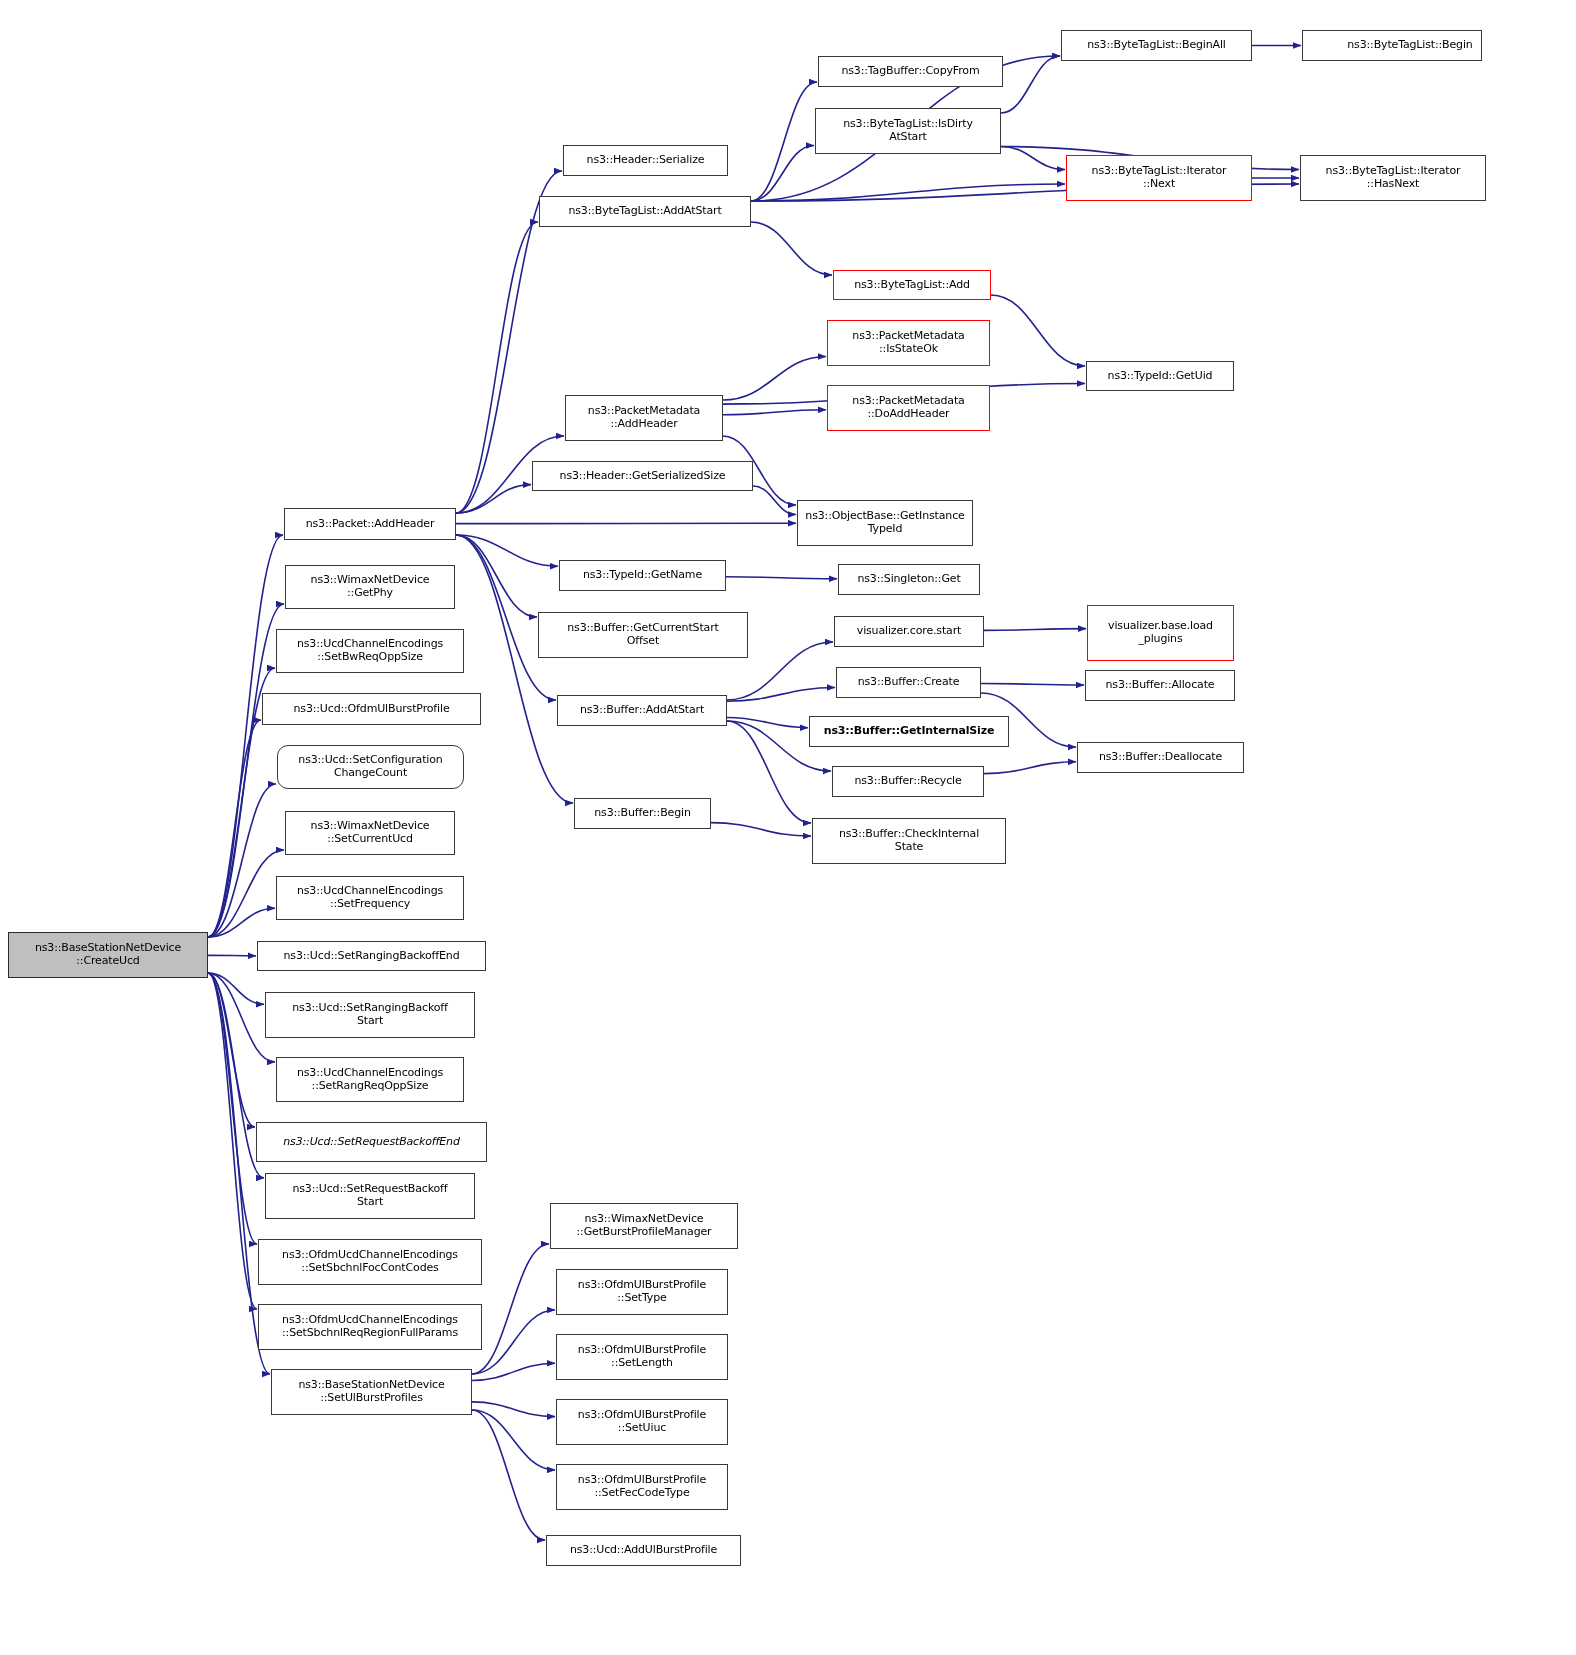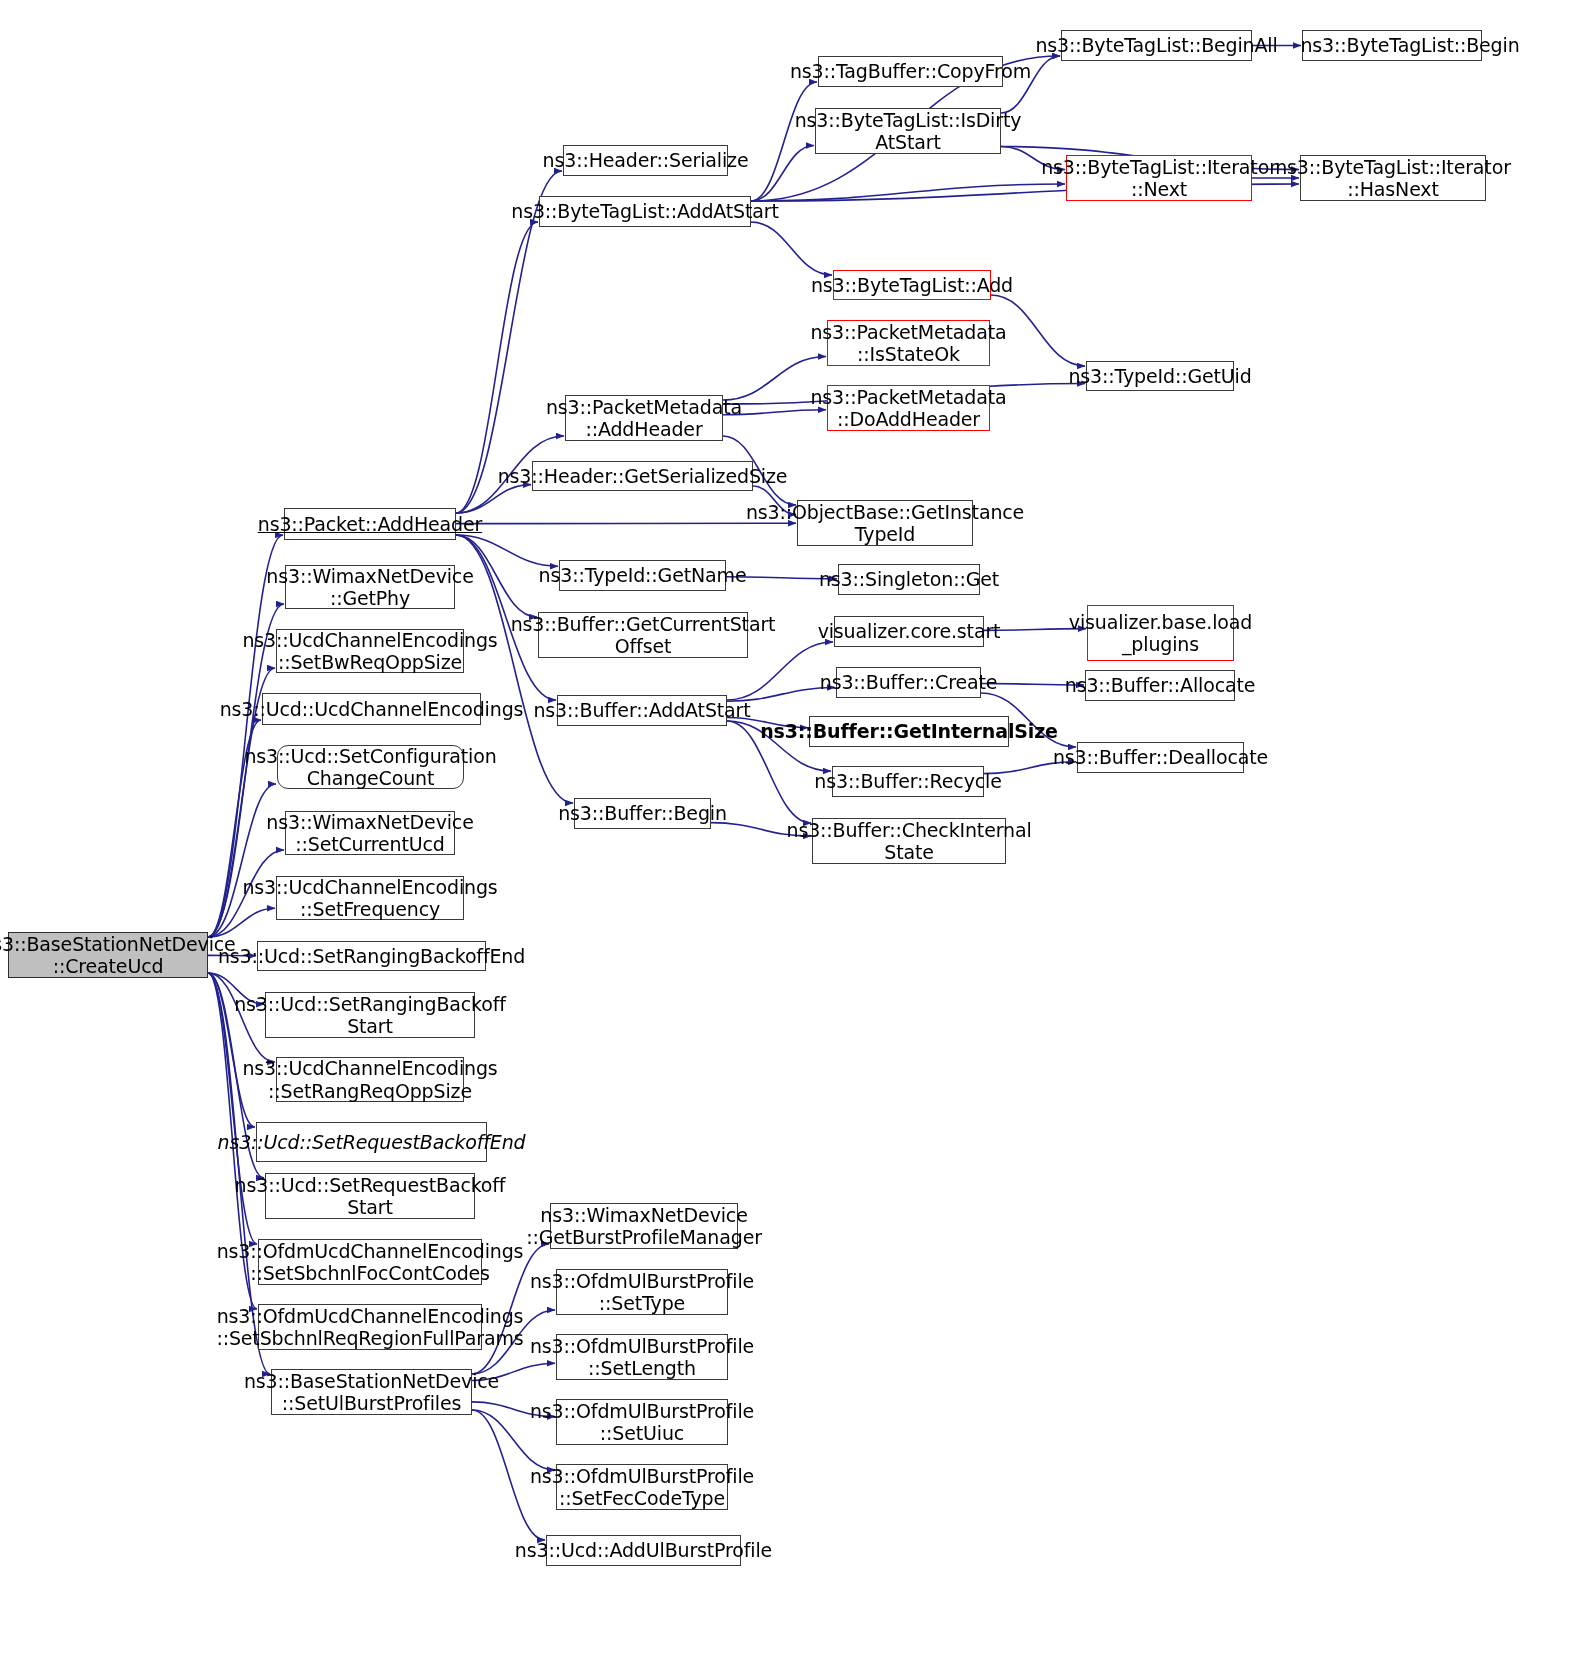--- a/index.html
+++ b/index.html
@@ -28,21 +28,21 @@
     position: absolute;
     box-sizing: border-box;
     border: 1px solid #3a3a3a;
     background: #ffffff;
     color: #000000;
     display: flex;
     align-items: center;
     justify-content: center;
     text-align: center;
     line-height: 1.18;
-    font-size: 19px;
+    font-size: 11px;
     letter-spacing: -0.15px;
     padding: 0 4px;
     z-index: 5;
     white-space: pre-line;
   }
   .node.red {
     border-color: #ff0000;
   }
   .node.root {
     background: #bfbfbf;
@@ -116,26 +116,26 @@
         <path d="M 472 1374 C 509.35 1374, 517.65 1310, 555 1310" fill="none" stroke="#22228f" stroke-width="1.6" marker-end="url(#arrowhead)"></path>
         <path d="M 472 1380.45 C 509.35 1380.45, 517.65 1363.3, 555 1363.3" fill="none" stroke="#22228f" stroke-width="1.6" marker-end="url(#arrowhead)"></path>
         <path d="M 472 1401.9 C 509.35 1401.9, 517.65 1416.6, 555 1416.6" fill="none" stroke="#22228f" stroke-width="1.6" marker-end="url(#arrowhead)"></path>
         <path d="M 472 1410 C 509.35 1410, 517.65 1469.9, 555 1469.9" fill="none" stroke="#22228f" stroke-width="1.6" marker-end="url(#arrowhead)"></path>
         <path d="M 472 1410 C 504.85 1410, 512.15 1540, 545 1540" fill="none" stroke="#22228f" stroke-width="1.6" marker-end="url(#arrowhead)"></path>
       </g>
   </svg>
   <div id="node-layer">
       <div class="node root" style="left: 8px; top: 932px; width: 200px; height: 46px;">ns3::BaseStationNetDevice
 ::CreateUcd</div>
-      <div class="node" style="left: 284px; top: 508px; width: 172px; height: 32px; text-decoration: underline;">ns3::Packet::AddHeader</div>
+      <div class="node" style="left: 284px; top: 508px; width: 172px; height: 32px;">ns3::Packet::AddHeader</div>
       <div class="node" style="left: 285px; top: 565px; width: 170px; height: 44px;">ns3::WimaxNetDevice
 ::GetPhy</div>
       <div class="node" style="left: 276px; top: 629px; width: 188px; height: 44px;">ns3::UcdChannelEncodings
 ::SetBwReqOppSize</div>
-      <div class="node" style="left: 262px; top: 693px; width: 219px; height: 32px;">ns3::Ucd::UcdChannelEncodings</div>
+      <div class="node" style="left: 262px; top: 693px; width: 219px; height: 32px;">ns3::Ucd::OfdmUlBurstProfile</div>
       <div class="node" style="left: 277px; top: 745px; width: 187px; height: 44px; border-radius: 11px;">ns3::Ucd::SetConfiguration
 ChangeCount</div>
       <div class="node" style="left: 285px; top: 811px; width: 170px; height: 44px;">ns3::WimaxNetDevice
 ::SetCurrentUcd</div>
       <div class="node" style="left: 276px; top: 876px; width: 188px; height: 44px;">ns3::UcdChannelEncodings
 ::SetFrequency</div>
       <div class="node" style="left: 257px; top: 941px; width: 229px; height: 30px;">ns3::Ucd::SetRangingBackoffEnd</div>
       <div class="node" style="left: 265px; top: 992px; width: 210px; height: 46px;">ns3::Ucd::SetRangingBackoff
 Start</div>
       <div class="node" style="left: 276px; top: 1057px; width: 188px; height: 45px;">ns3::UcdChannelEncodings

